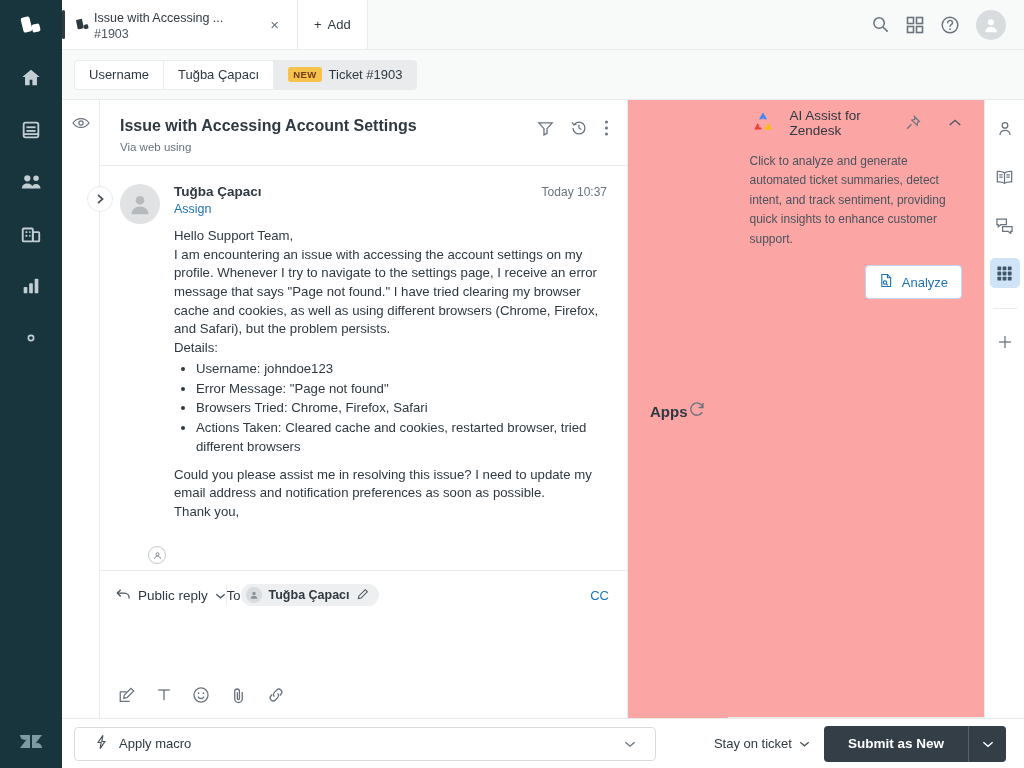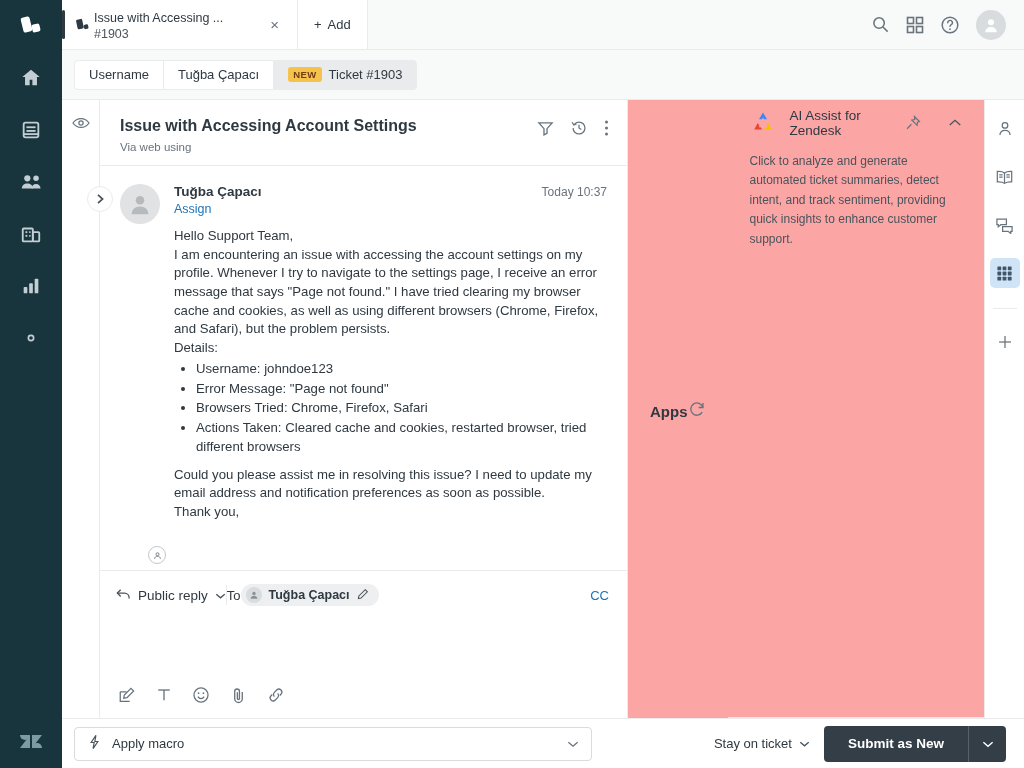--- a/index.html
+++ b/index.html
@@ -185,22 +185,22 @@
   }
   .rr-icon.active { background: #cfe4f7; }
   .rr-sep { width: 24px; height: 1px; background: #e9ebed; margin: 2px 0 14px 0; }
 
   
   .bottombar {
     height: 50px; flex: 0 0 50px; background: #fff; border-top: 1px solid #e9ebed;
     display: flex; align-items: center; padding: 0 18px 0 12px; gap: 12px;
   }
   .macro-select {
-    width: 518px; height: 34px; border: 1px solid #d8dcde; border-radius: 4px;
-    display: flex; align-items: center; gap: 10px; padding: 0 12px;
+    width: 582px; height: 34px; border: 1px solid #d8dcde; border-radius: 4px;
+    display: flex; align-items: center; gap: 10px; padding: 0 19px;
     font-size: 13px; color: #2f3941; cursor: pointer;
   }
   .macro-caret { margin-left: auto; }
   .bb-right { margin-left: auto; display: flex; align-items: center; gap: 14px; }
   .stay-on { display: flex; align-items: center; gap: 7px; font-size: 13px; color: #2f3941; cursor: pointer; }
   .submit-group { display: flex; align-items: stretch; }
   .btn-submit {
     background: #333e47; color: #fff; border: none; font-size: 13.5px; font-weight: 700;
     padding: 0 24px; height: 36px; border-radius: 4px 0 0 4px; cursor: pointer;
     font-family: "Liberation Sans", sans-serif;
@@ -528,20 +528,33 @@
                 <line x1="8.3" y1="11.4" x2="3.4" y2="16.4"></line>
               </svg>
             </span>
             <span class="app-collapse">
               <svg width="14" height="10" viewBox="0 0 16 10" fill="none" stroke="#49545c" stroke-width="1.5">
                 <polyline points="2,7.4 8,2 14,7.4"></polyline>
               </svg>
             </span>
           </div>
           <div class="app-desc">Click to analyze and generate automated ticket summaries, detect intent, and track sentiment, providing quick insights to enhance customer support.</div>
+          <div class="app-actions">
+            <button class="btn-analyze">
+              <span>
+                <svg width="15" height="15" viewBox="0 0 16 16" fill="none" stroke="#1f73b7" stroke-width="1.2">
+                  <path d="M3 1.6h6l3.4 3.4v9.4H3z"></path>
+                    <path d="M9 1.6V5h3.4"></path>
+                  <circle cx="6.4" cy="10.2" r="1.8"></circle>
+                    <line x1="7.8" y1="11.6" x2="9.4" y2="13.2"></line>
+                </svg>
+              </span>
+              <span>Analyze</span>
+            </button>
+          </div>
         </div>
       </div>
 
       <div class="right-rail">
         <span class="rr-icon">
           <svg width="18" height="18" viewBox="0 0 20 20" fill="none" stroke="#68737d" stroke-width="1.4">
             <circle cx="10" cy="6" r="3.1"></circle>
               <path d="M4.4 16.6c0-3.2 2.5-5.2 5.6-5.2s5.6 2 5.6 5.2"></path>
           </svg>
         </span>

